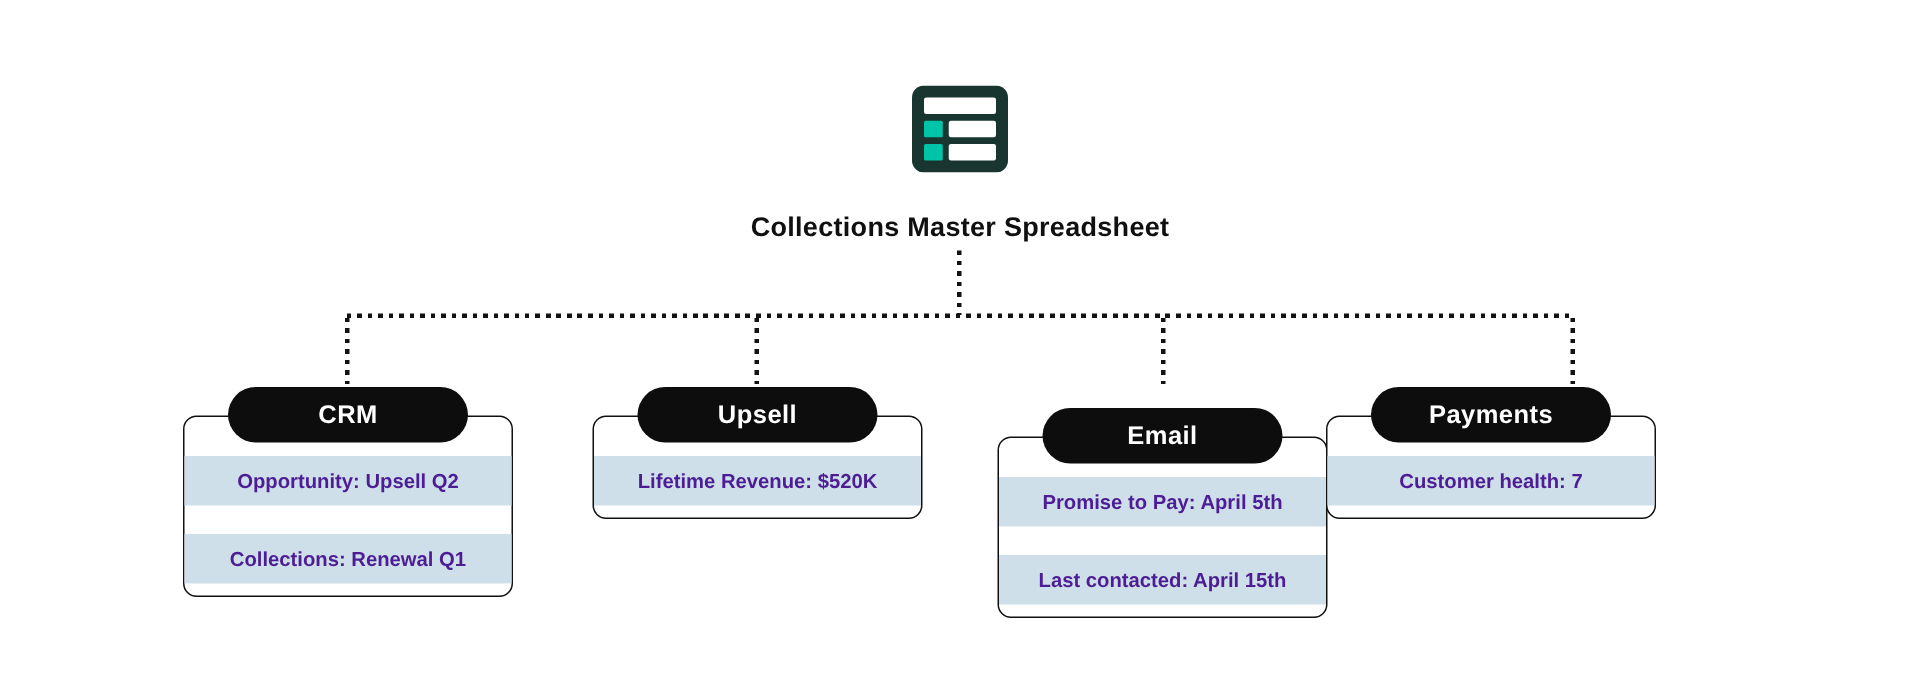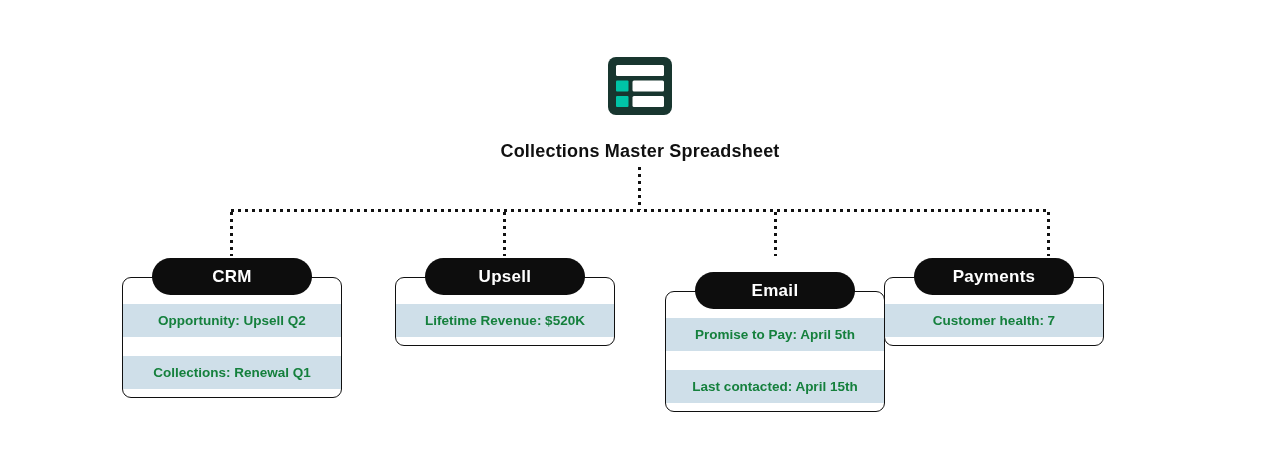--- a/index.html
+++ b/index.html
@@ -90,21 +90,21 @@
 
   .row {
     height: 33px;
     margin-bottom: 19px;
     background: var(--row-bg, #cfdfe9);
     display: flex;
     align-items: center;
     justify-content: center;
     font-size: 13.5px;
     font-weight: bold;
-    color: #15803d;
+    color: #4c1d95;
     white-space: nowrap;
   }
   .row:last-child { margin-bottom: 8px; }
   .row:only-child { margin-bottom: 20px; }
 </style>
 </head>
 <body>
 
 <div id="stage">
 

